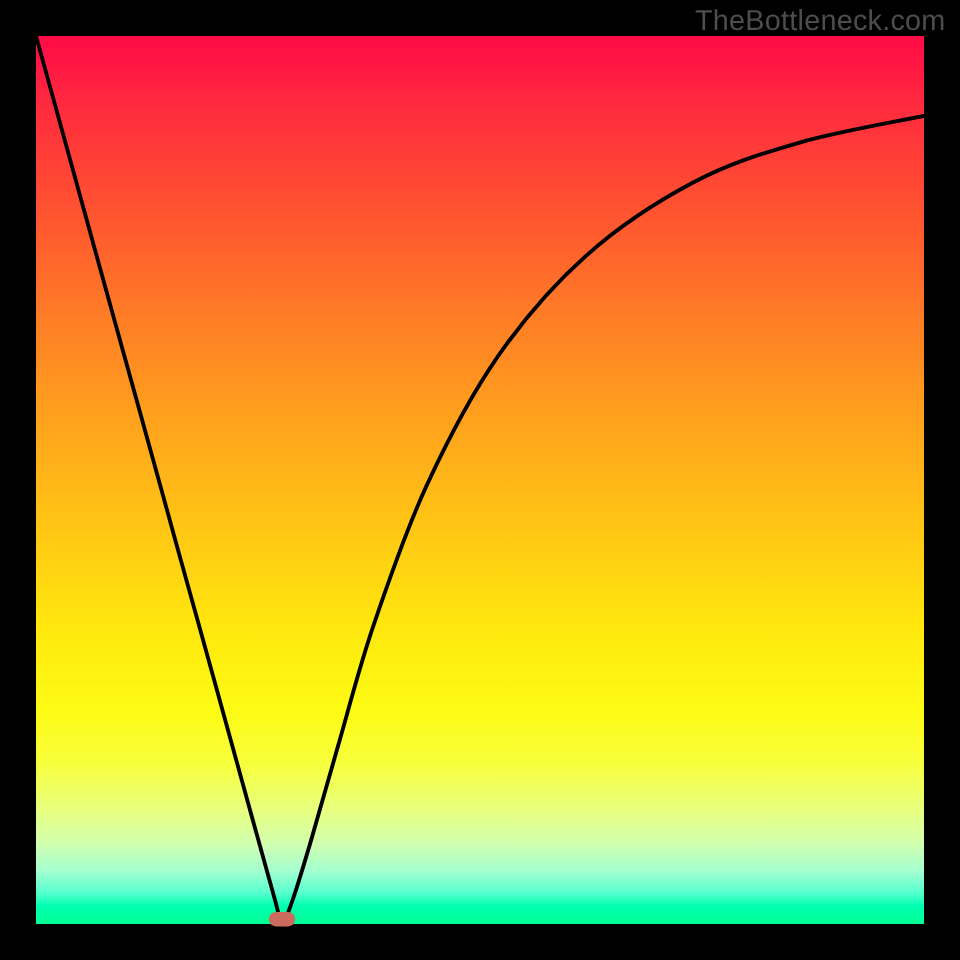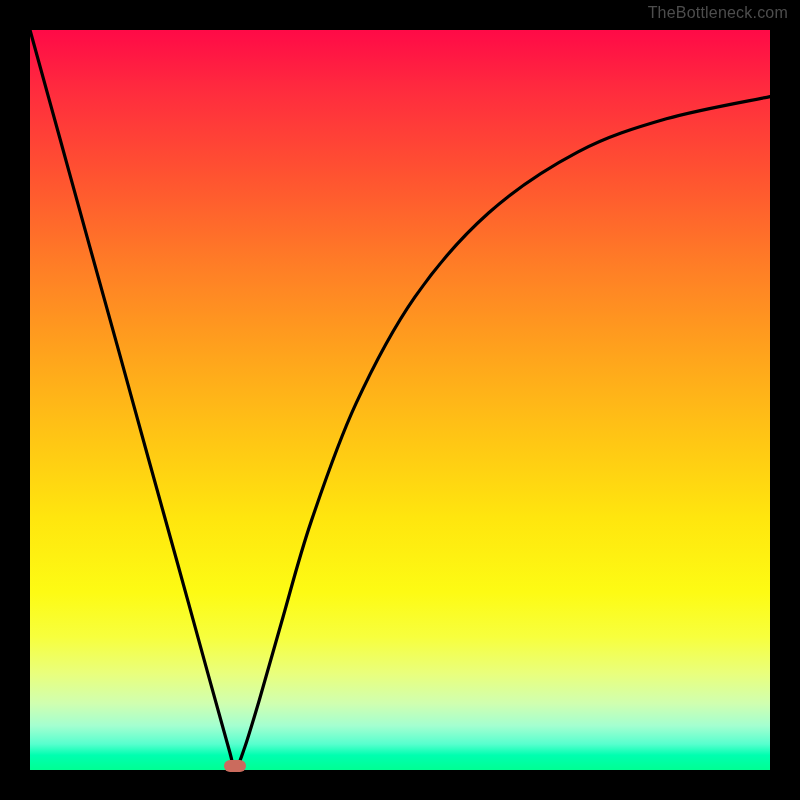--- a/index.html
+++ b/index.html
@@ -48,21 +48,21 @@
     width: 22px;
     height: 12px;
     border-radius: 6px;
     background: #cb6b5d;
   }
   .watermark {
     position: absolute;
     top: 4px;
     right: 12px;
     color: #4d4d4d;
-    font-size: 16px;
+    font-size: 24px;
     font-weight: 500;
     letter-spacing: 0.2px;
   }
 </style>
 </head>
 <body>
 
 <div class="frame">
   <svg class="curve" viewBox="0 0 740 740" preserveAspectRatio="none">
     <path id="curve-path" fill="none" stroke="#000000" stroke-width="3.2" stroke-linecap="round" stroke-linejoin="round" d="M 0.00 0.00 C 4.93 17.88, 19.73 71.53, 29.60 107.30 C 39.47 143.07, 49.33 178.96, 59.20 214.60 C 69.07 250.24, 78.93 285.52, 88.80 321.16 C 98.67 356.80, 108.53 392.82, 118.40 428.46 C 128.27 464.10, 138.13 499.38, 148.00 535.02 C 157.87 570.66, 168.97 611.12, 177.60 642.32 C 186.23 673.52, 195.24 705.96, 199.80 722.24 C 204.36 738.52, 202.51 740.74, 204.98 740.00 C 207.45 739.26, 210.53 729.52, 214.60 717.80 C 218.67 706.08, 223.23 690.67, 229.40 669.70 C 235.57 648.73, 242.97 621.72, 251.60 592.00 C 260.23 562.28, 268.87 527.62, 281.20 491.36 C 293.53 455.10, 308.33 411.81, 325.60 374.44 C 342.87 337.07, 362.60 299.08, 384.80 267.14 C 407.00 235.20, 431.67 206.95, 458.80 182.78 C 485.93 158.61, 518.00 137.76, 547.60 122.10 C 577.20 106.44, 604.33 98.05, 636.40 88.80 C 668.47 79.55, 722.73 70.30, 740.00 66.60"></path>

